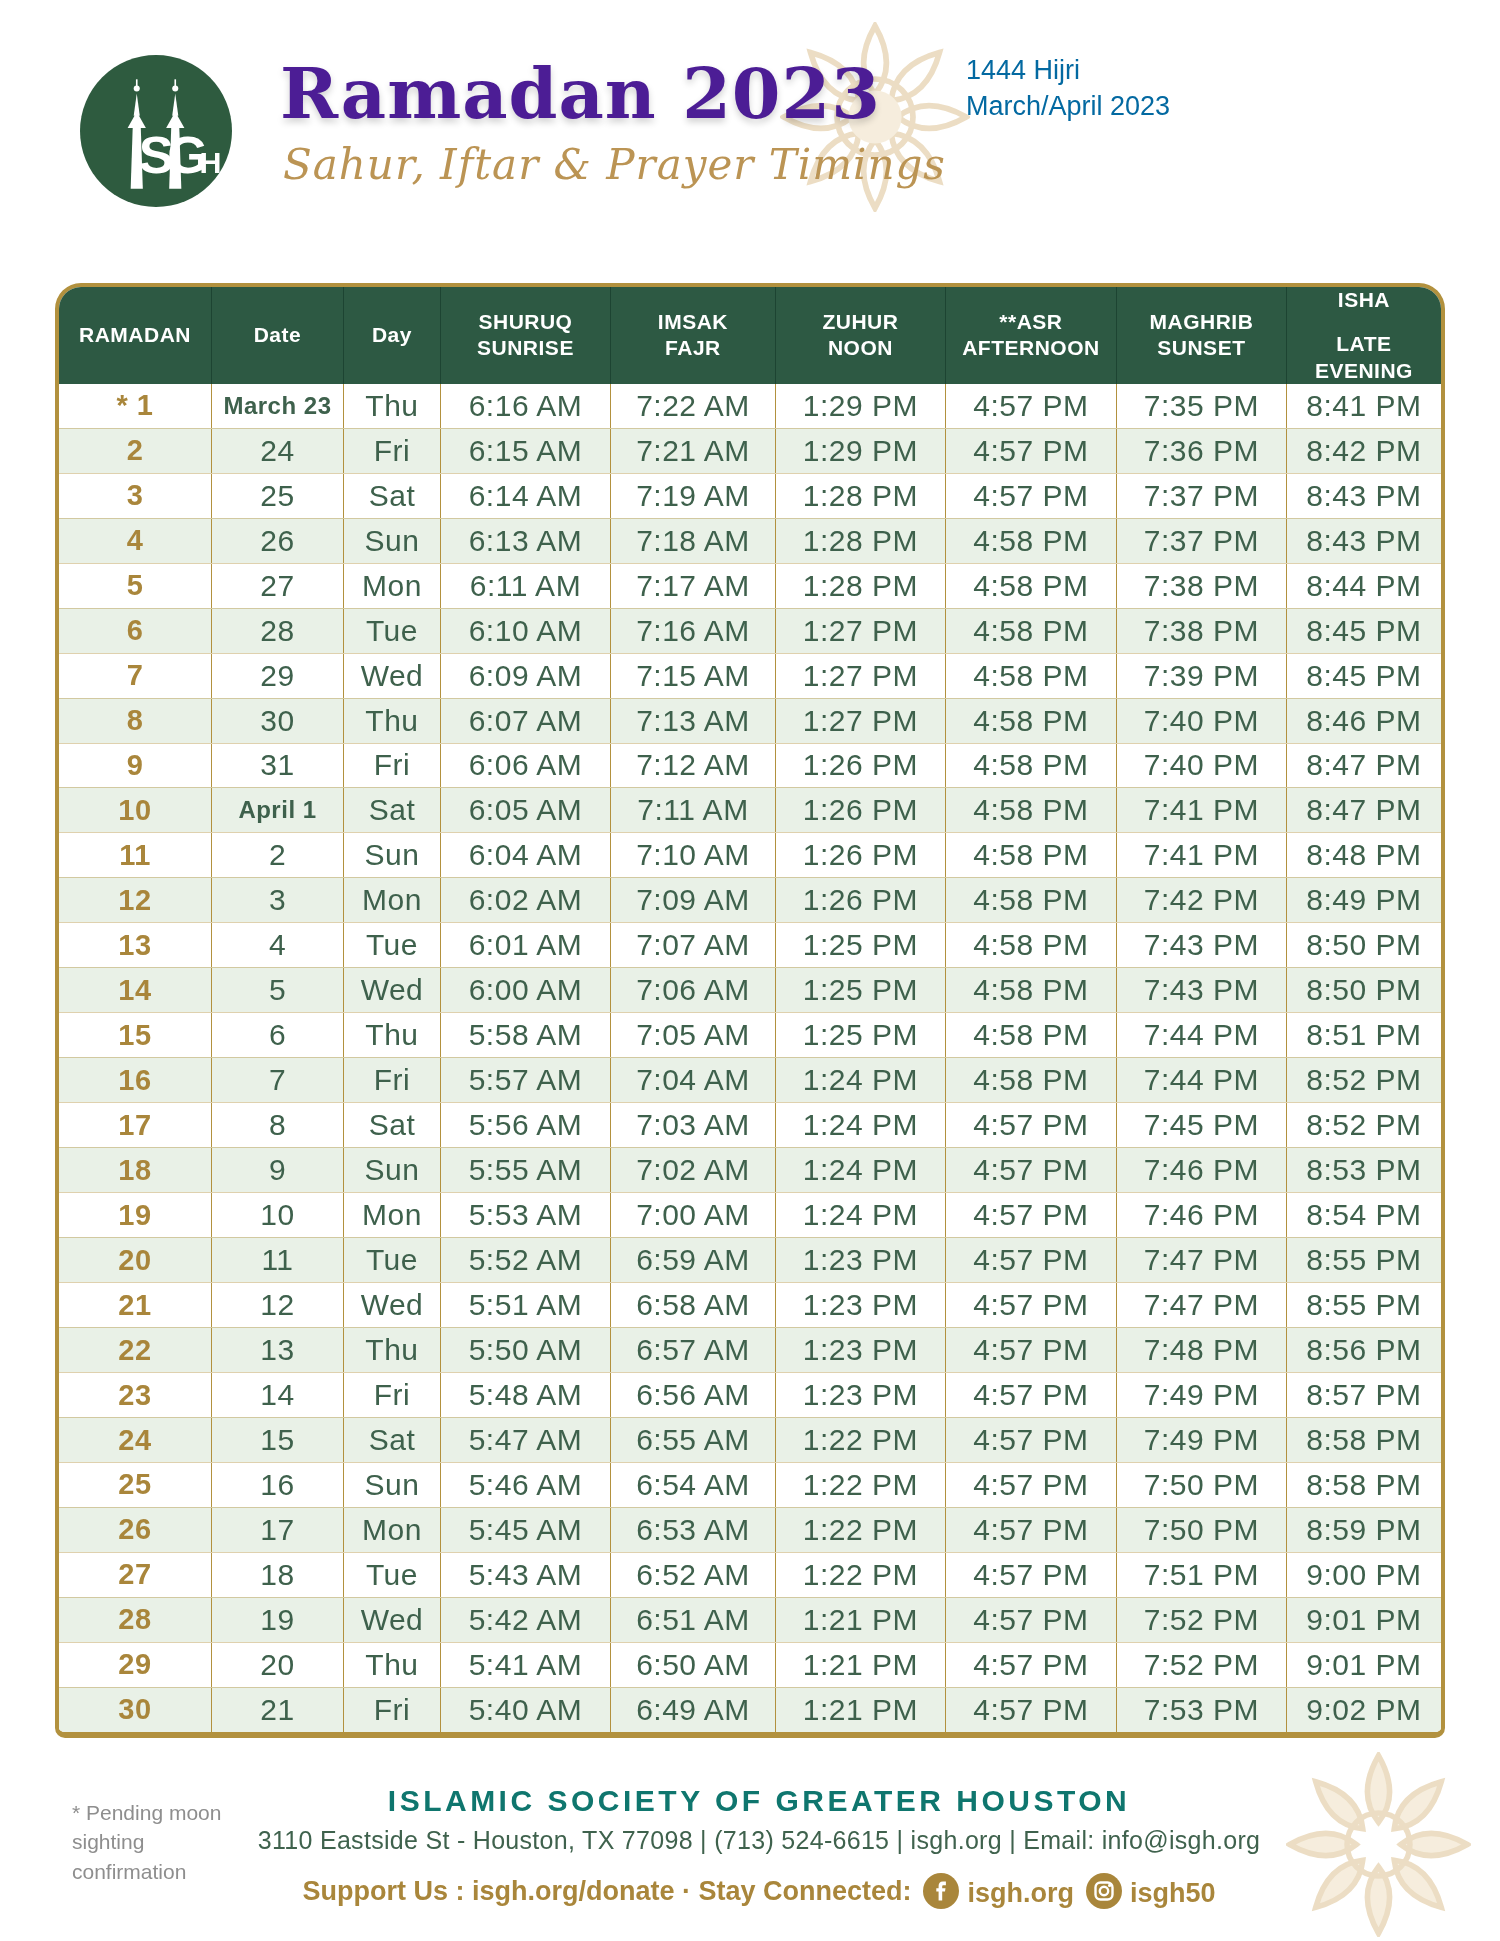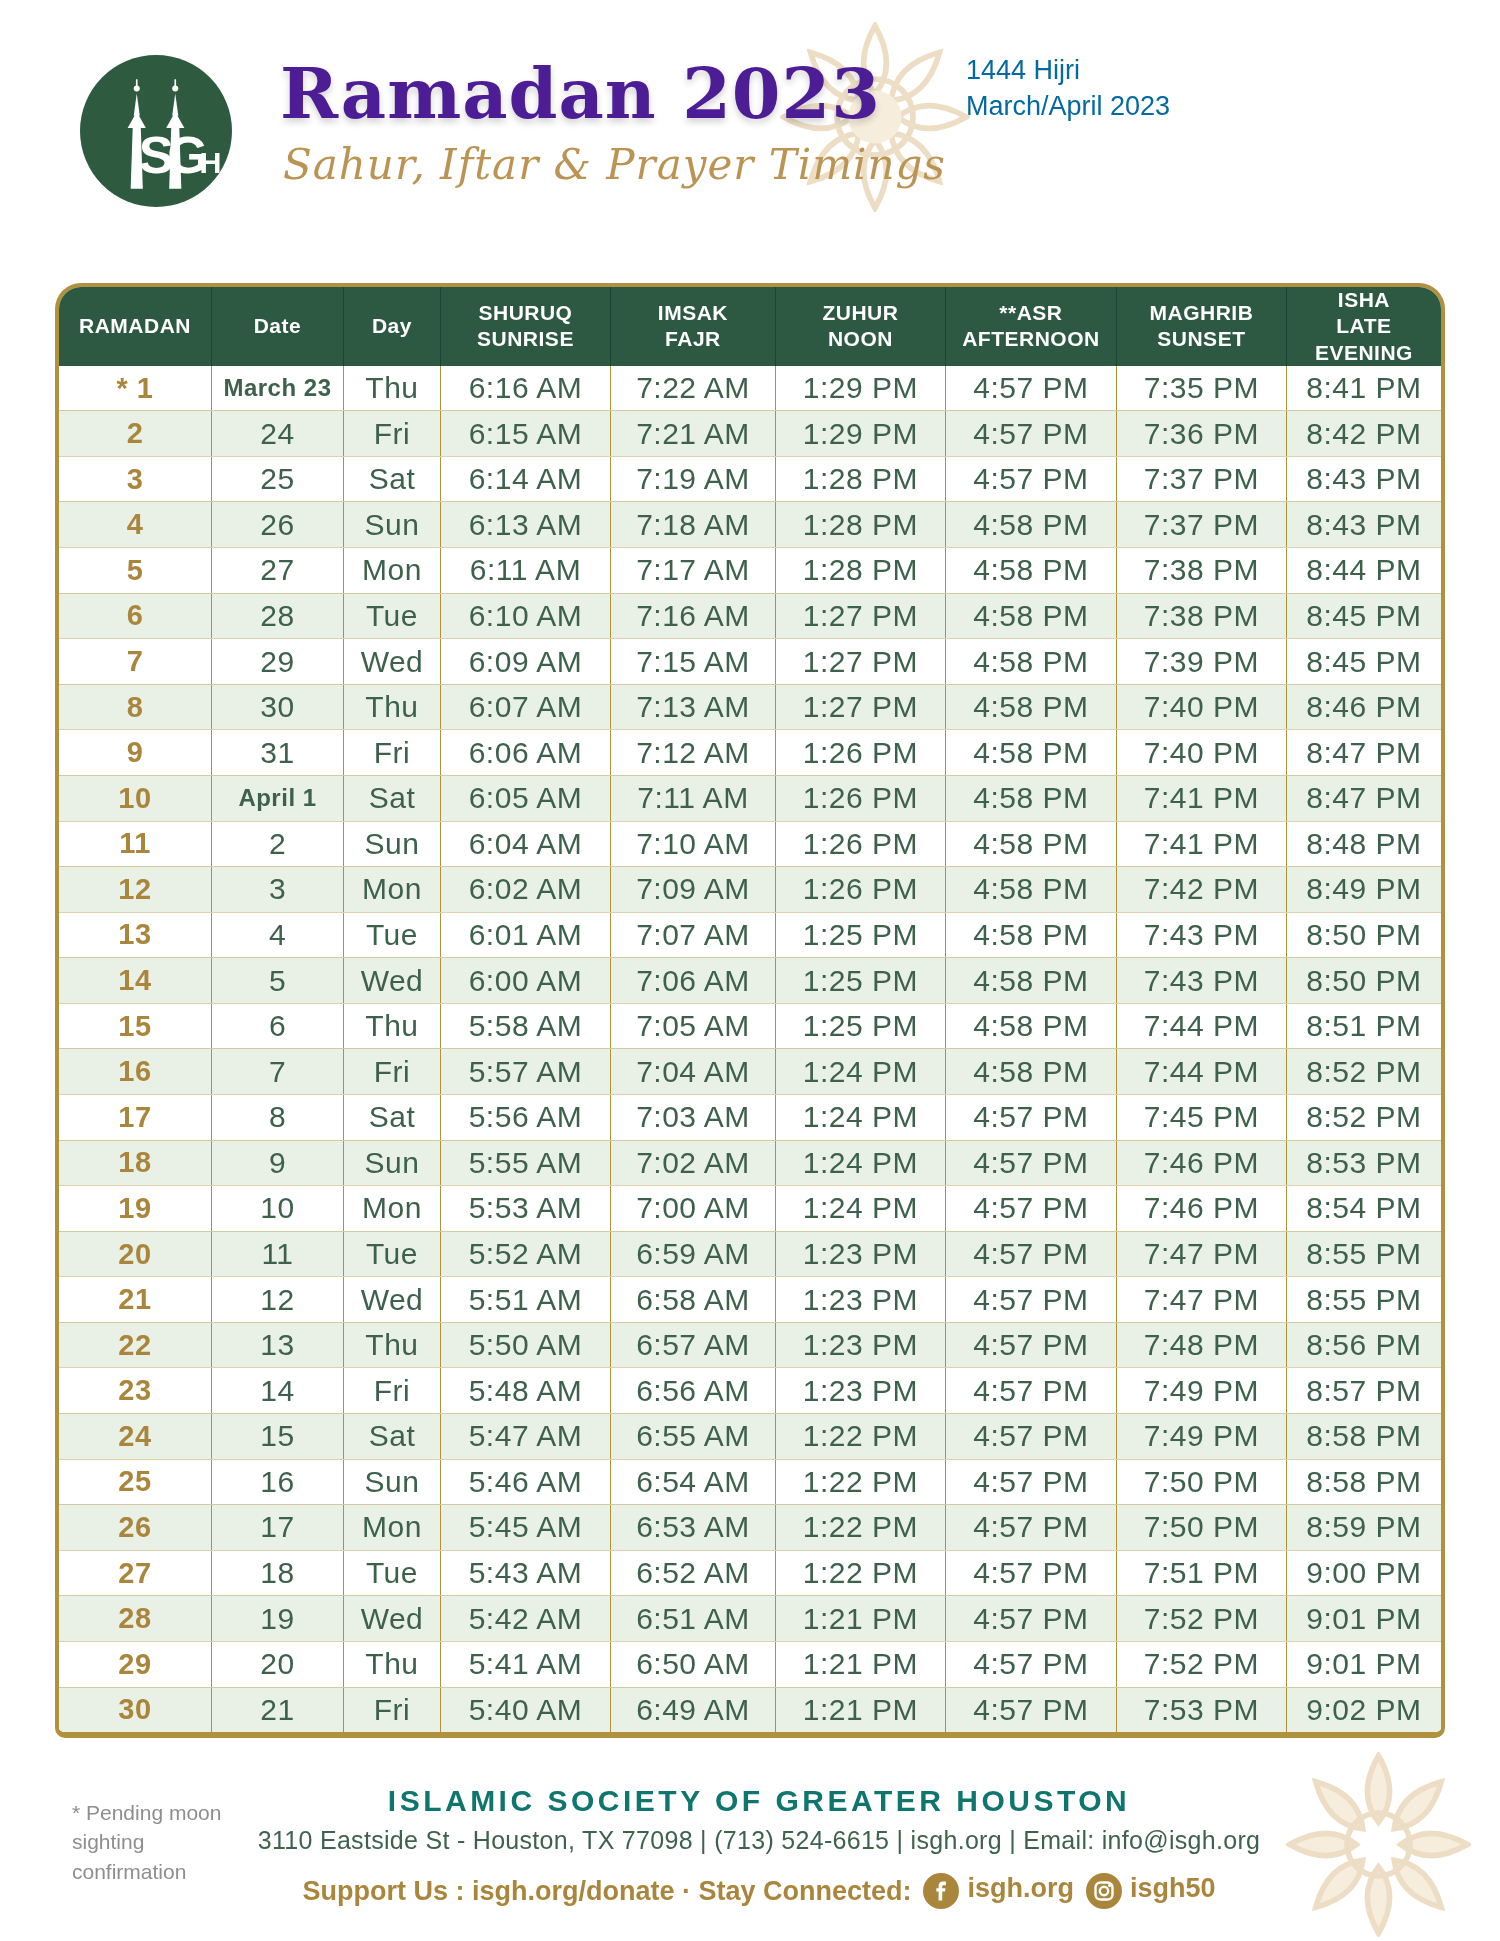--- a/index.html
+++ b/index.html
@@ -26,42 +26,42 @@
   
   .ptable{position:absolute;left:55px;top:283px;width:1390px;height:1455px;z-index:1;
           box-sizing:border-box;border:4px solid #b2913e;border-bottom-width:6px;
           border-radius:26px 26px 10px 10px;overflow:hidden;background:#fff;
           display:flex;flex-direction:column;}
   .grid9{display:grid;grid-template-columns:11.07% 9.55% 7.02% 12.3% 11.94% 12.3% 12.37% 12.3% 1fr;}
   .thead{flex:0 0 72px;background:#2d5943;}
   .th{display:flex;flex-direction:column;justify-content:center;align-items:center;
       color:#fff;font-size:21px;font-weight:700;line-height:1.25;text-align:center;
       border-right:1px solid rgba(12,42,30,.45);letter-spacing:.5px;}
-  .th:last-child{border-right:none;}
+  .th:last-child{border-right:none;gap:18px;}
   .tbody{flex:1;display:flex;flex-direction:column;}
   .tr{flex:1;background:#ffffff;}
   .tr.alt{background:#e9f1e7;}
   .tbody .tr:not(:first-child){border-top:1px solid rgba(178,145,62,.42);}
   .td{display:flex;align-items:center;justify-content:center;
       font-size:30px;color:#3e614c;letter-spacing:.5px;
       border-right:1.5px solid #b2913e;box-sizing:border-box;}
   .td:last-child{border-right:none;}
   .td.ramadan{color:#a9863b;font-weight:700;font-size:29px;}
   .td.datetext{font-size:24px;font-weight:600;}
 
   
   .footnote{position:absolute;left:72px;top:1798px;width:170px;z-index:2;
             color:#8e8e8e;font-size:21px;line-height:1.4;}
   .foot-center{position:absolute;left:0;right:0;top:1784px;z-index:2;text-align:center;
                padding-left:18px;}
   .org-name{font-size:30px;font-weight:700;letter-spacing:3.5px;color:#0f766e;}
   .org-address{margin-top:8px;font-size:25px;font-weight:500;color:#3f624d;letter-spacing:.3px;}
   .support{margin-top:18px;display:flex;justify-content:center;align-items:center;gap:12px;
            font-size:27px;font-weight:700;color:#a9863b;}
-  .social{display:flex;align-items:flex-start;gap:8px;}
+  .social{display:flex;align-items:flex-end;gap:8px;}
   .social svg{display:block;}
   .social-label{color:#a9863b;}
 </style>
 </head>
 <body>
 
 <div class="page">
 
   <svg class="mandala mandala-top" viewBox="0 0 100 100">
     <g fill="none" stroke="#e9d8ba" stroke-width="3">

